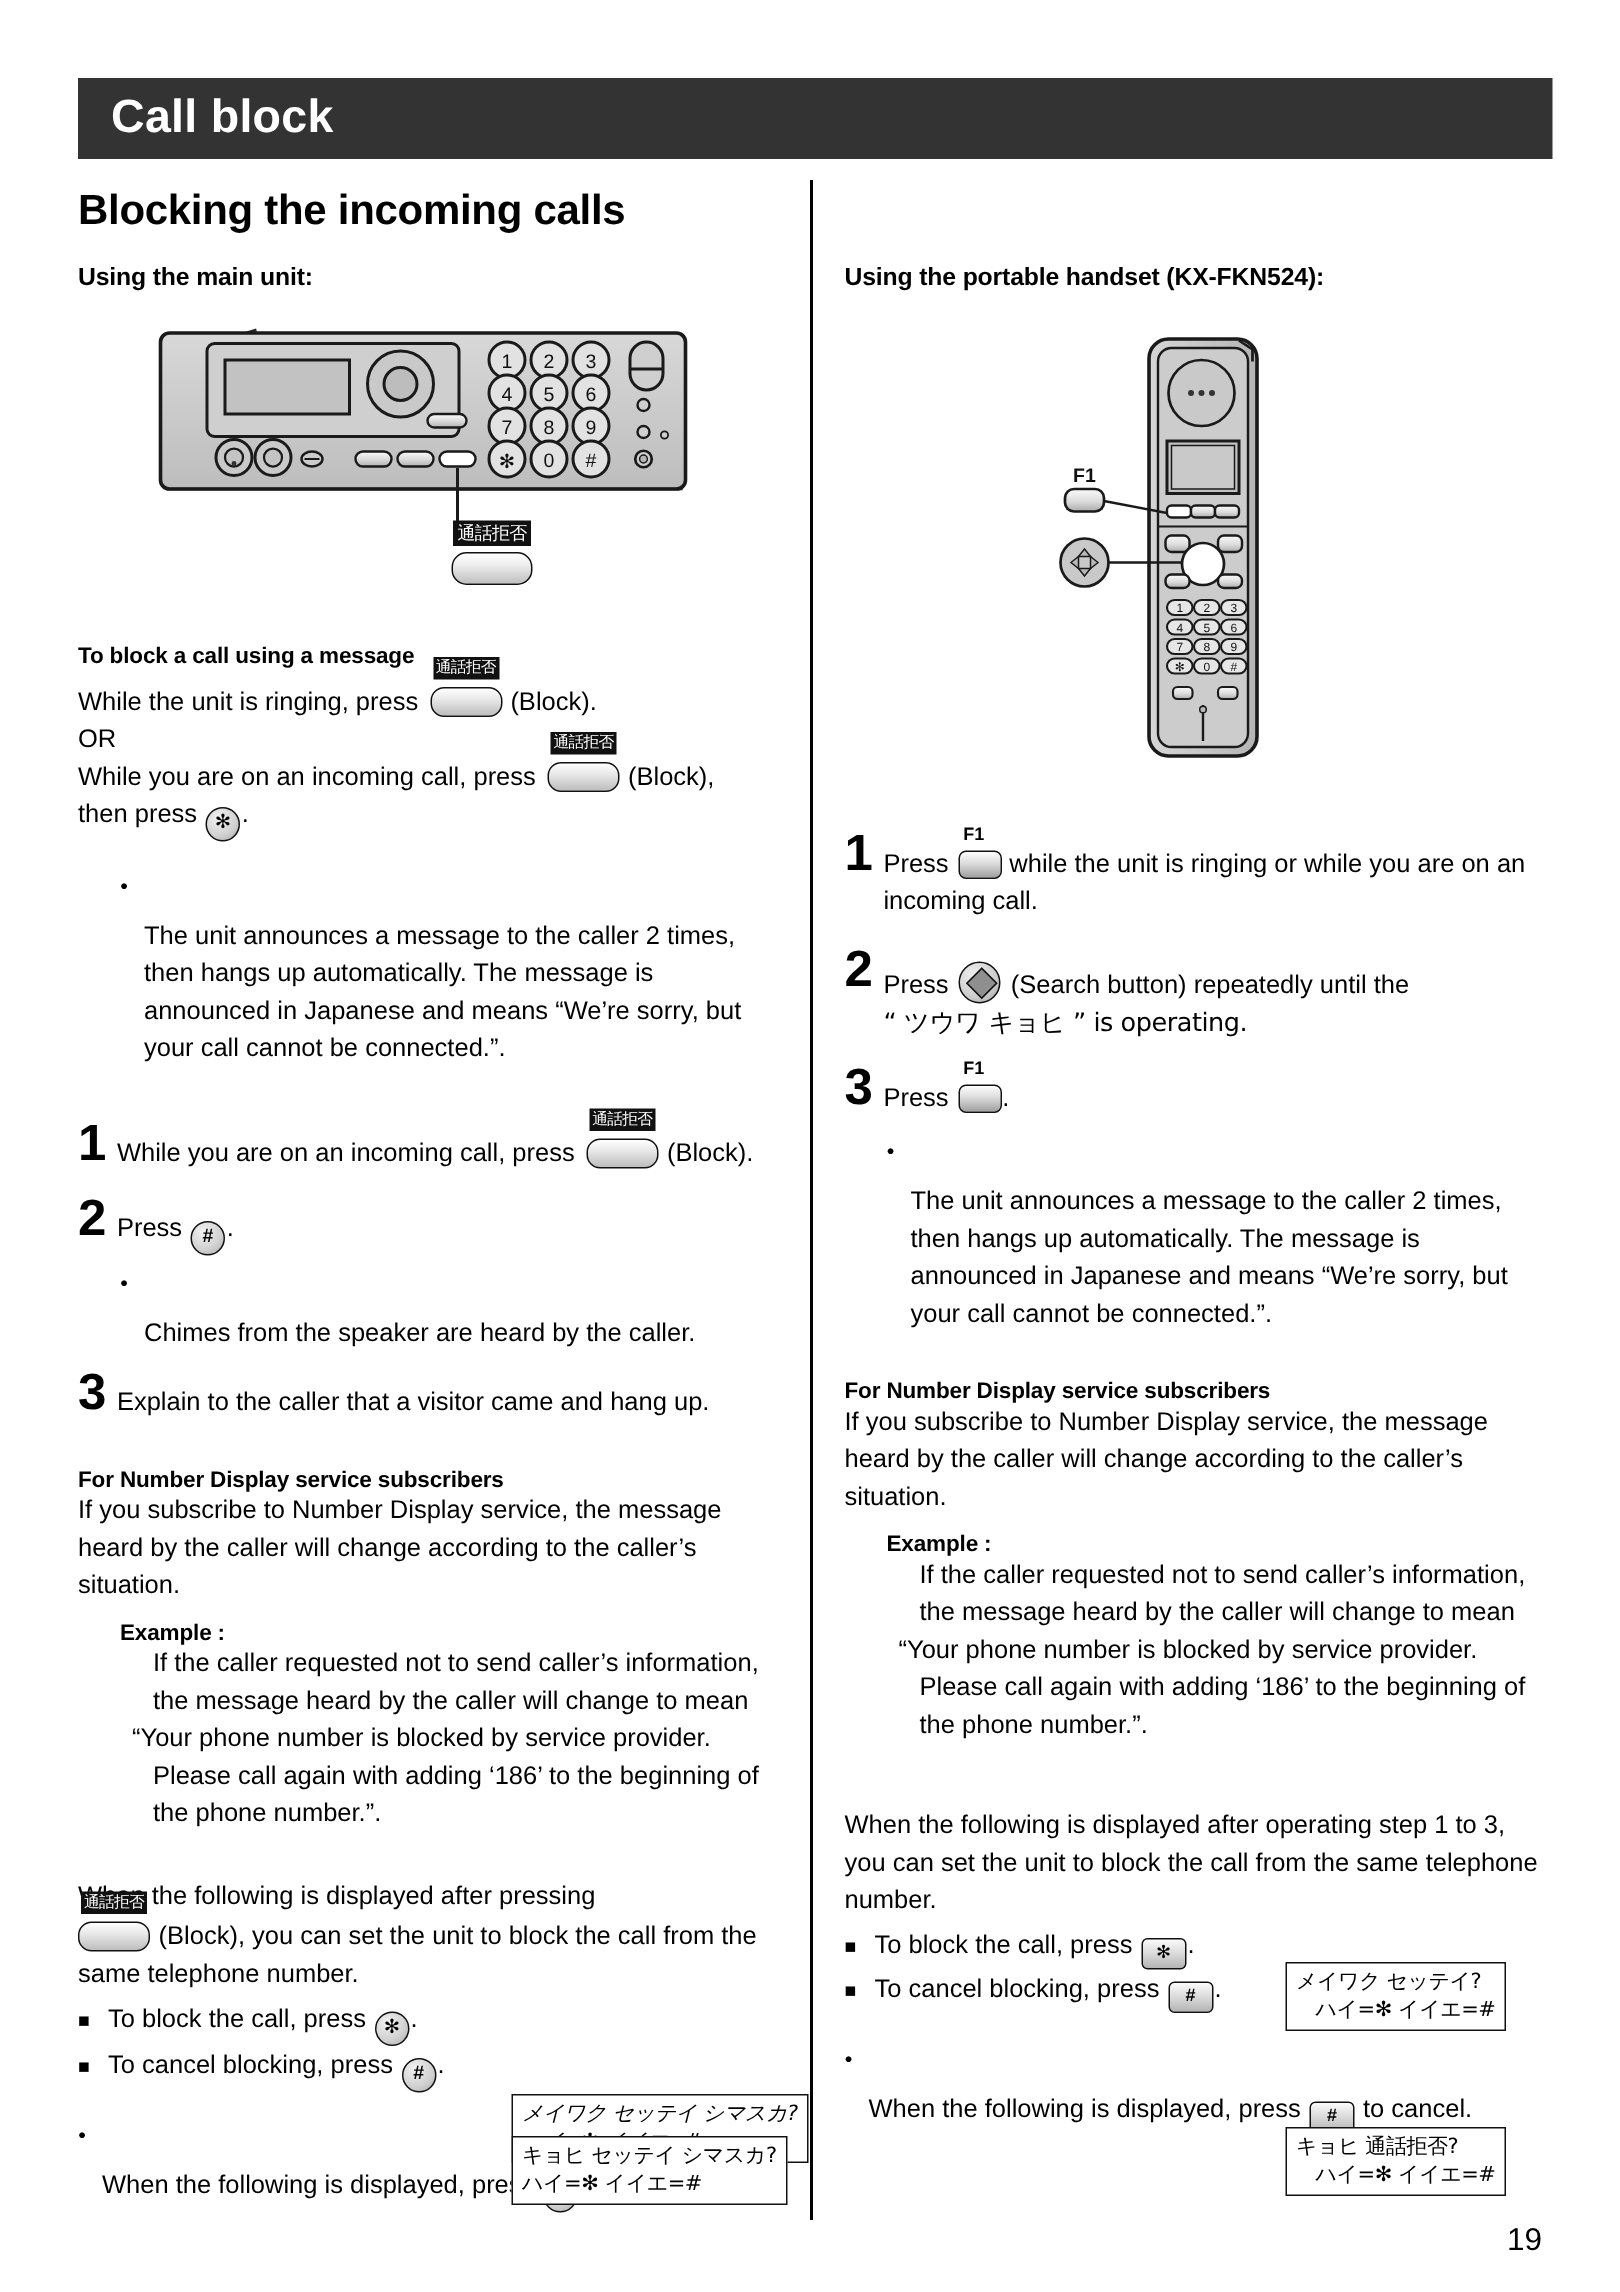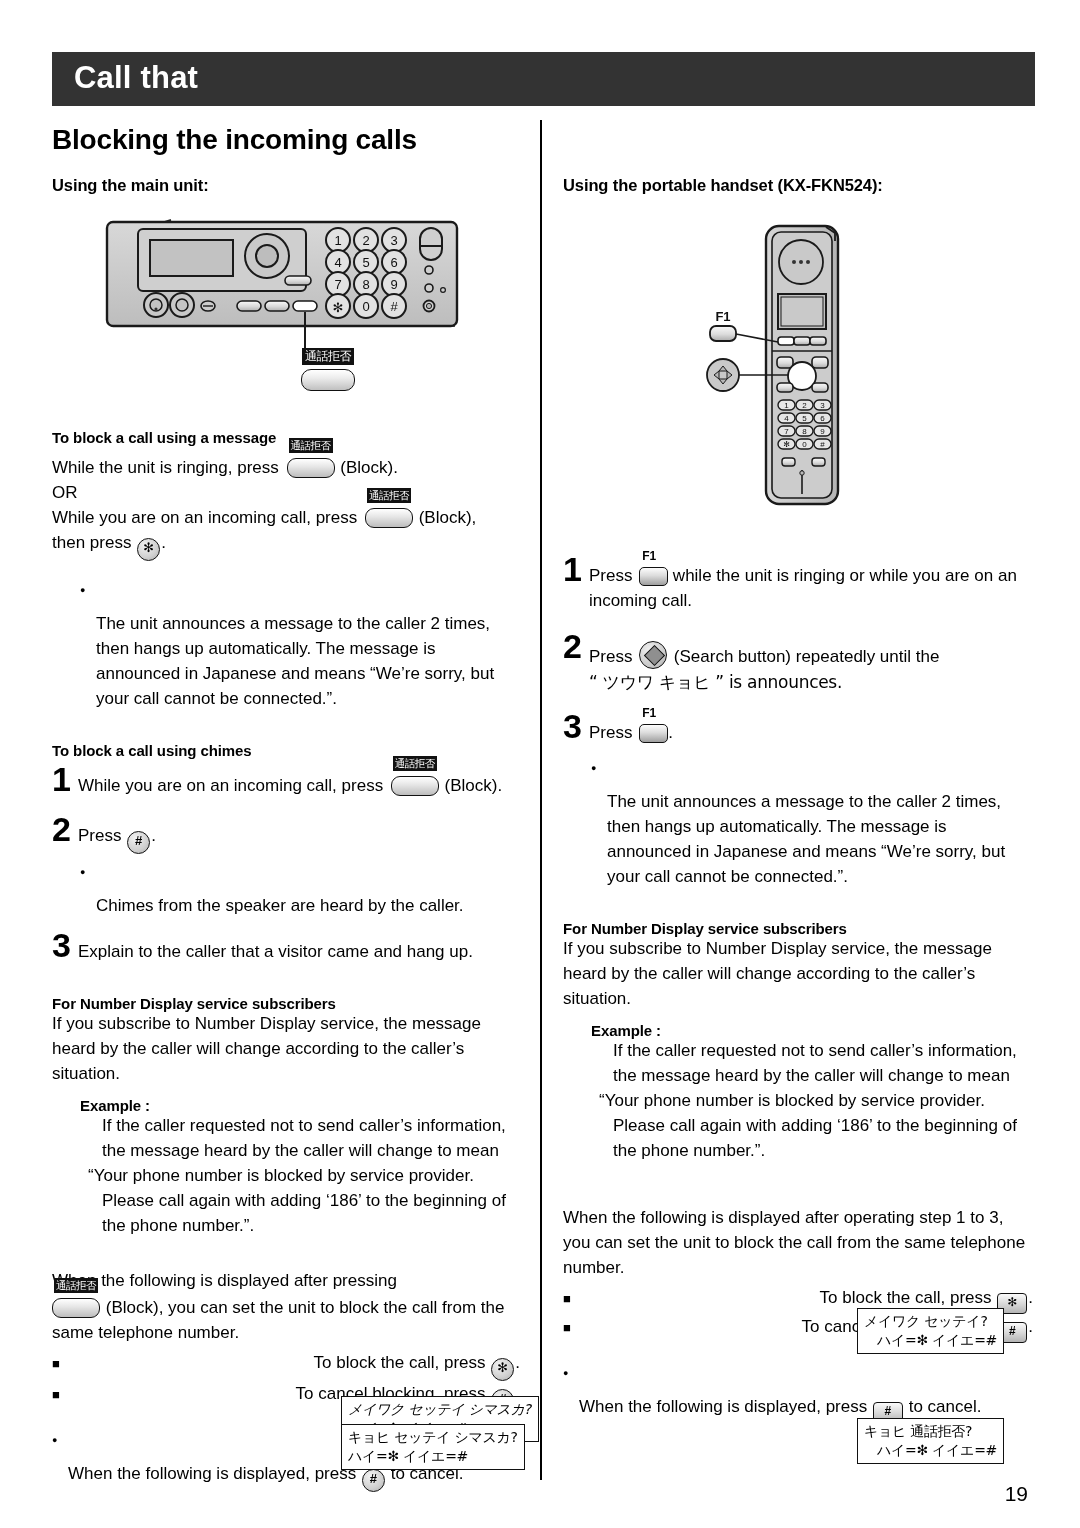--- a/index.html
+++ b/index.html
@@ -45,21 +45,21 @@
   .spacer-m{height:19px;}
   .spacer-l{height:30px;}
   .spacer-xl{height:42px;}
 
   
   .bullet-row{display:flex;font-size:17px;line-height:1.47;}
   .bullet-dot{width:16px;flex:0 0 16px;}
   .bullet-dot::before{content:"\25CF";font-size:9px;position:relative;top:-4px;}
   .bullet-body{flex:1;margin-top:32px;}
 
-  .sq-row{display:flex;font-size:17px;line-height:1.5;align-items:baseline;justify-content:space-between;}
+  .sq-row{display:flex;font-size:17px;line-height:1.5;align-items:baseline;}
   .sq-mark{width:20px;flex:0 0 20px;}
   .sq-mark::before{content:"\25A0";font-size:13px;}
 
   
   .step{display:flex;align-items:flex-start;}
   .step-num{
     font-size:34px;font-weight:bold;line-height:.85;
     flex:0 0 auto;margin-right:7px;position:relative;top:2px;
     font-family:"Liberation Sans",sans-serif;
   }
@@ -149,21 +149,21 @@
   
   .illus-main{position:absolute;left:105px;top:206px;width:360px;height:190px;}
   .illus-hand{position:absolute;left:690px;top:218px;width:200px;height:300px;}
 </style>
 </head>
 <body>
 
 <div class="page">
 
   <div class="chapter-bar">
-    <div class="title">Call that</div>
+    <div class="title">Call block</div>
   </div>
   <div class="section-title">Blocking the incoming calls</div>
 
   <div class="divider"></div>
 
   <div class="col-left">
 
     <div class="sub-head">Using the main unit:</div>
 
     <div style="height:228px;"></div>
@@ -186,21 +186,20 @@
     </div>
 
     <div class="spacer-m"></div>
     <div class="bullet-row" style="padding-left:28px;">
       <span class="bullet-dot"></span>
       <span class="bullet-body">The unit announces a message to the caller 2 times, then hangs up automatically. The message is announced in Japanese and means “We’re sorry, but your call cannot be connected.”.</span>
     </div>
 
     <div class="spacer-l"></div>
 
-    <div class="bold-head">To block a call using chimes</div>
     <div style="height:4px;"></div>
 
     <div class="step">
       <span class="step-num">1</span>
       <span class="step-body">
         <span>While you are on an incoming call, press</span>
         <span class="k-block"><span class="cap jp">通話拒否</span><span class="oval"></span></span>
         <span>(Block).</span>
       </span>
     </div>
@@ -296,21 +295,21 @@
     </div>
 
     <div style="height:16px;"></div>
 
     <div class="step">
       <span class="step-num">2</span>
       <span class="step-body">
         <span>Press</span>
         <span class="k-nav"><span class="dia"></span></span>
         <span>(Search button) repeatedly until the</span><br>
-        <span class="jp">“ ツウワ キョヒ ” is announces.</span>
+        <span class="jp">“ ツウワ キョヒ ” is operating.</span>
       </span>
     </div>
 
     <div style="height:14px;"></div>
 
     <div class="step">
       <span class="step-num">3</span>
       <span class="step-body">
         <span>Press</span>
         <span class="k-f1"><span class="cap">F1</span><span class="body"></span></span><span>.</span>

